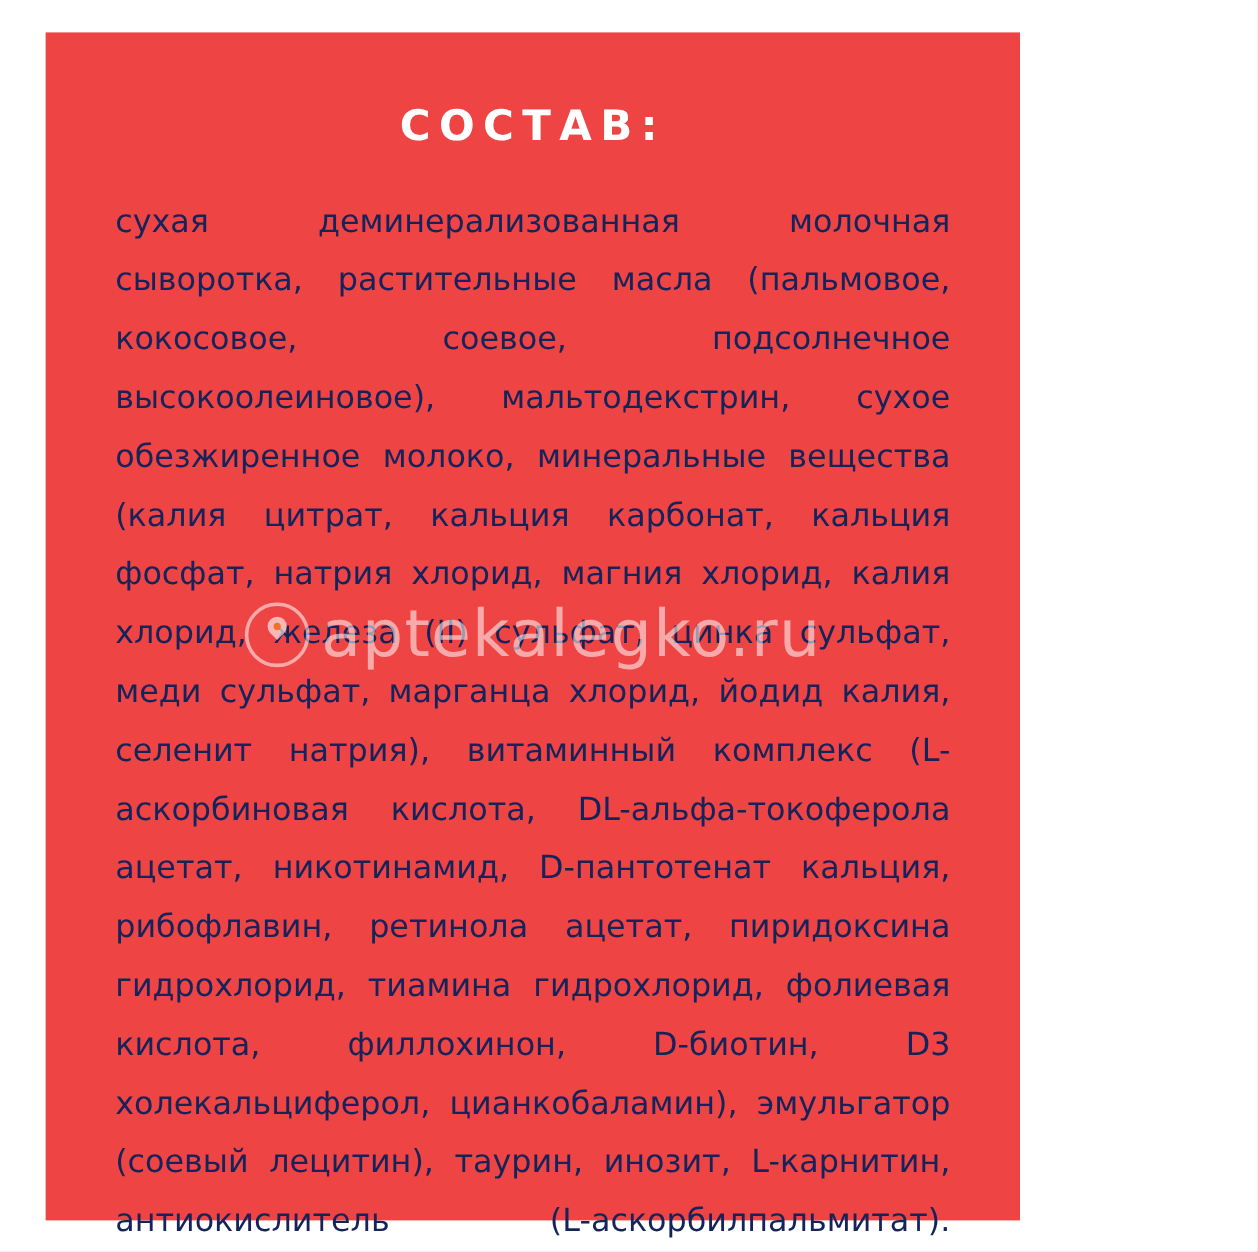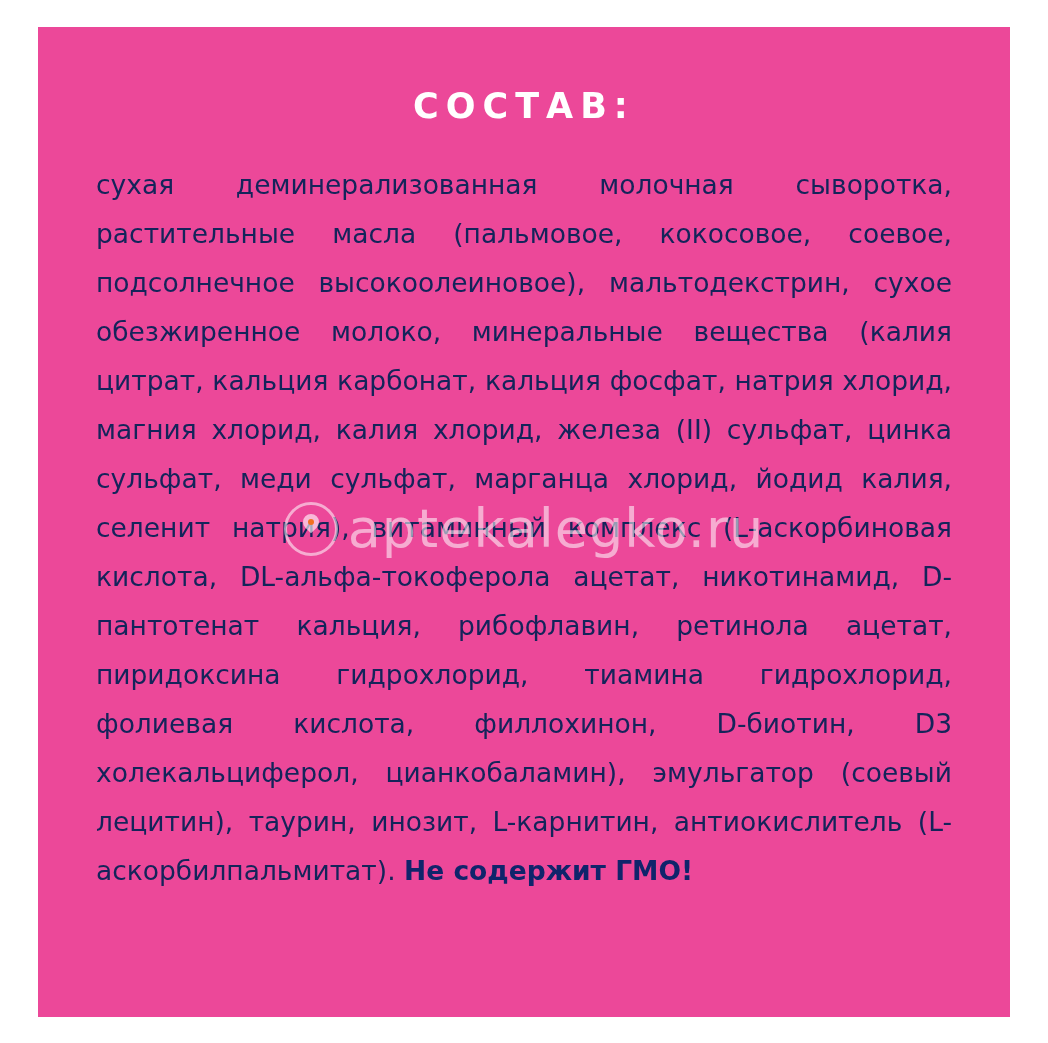--- a/index.html
+++ b/index.html
@@ -20,23 +20,23 @@
     height: 1043px;
     background: #ffffff;
     overflow: hidden;
   }
 
   
   .panel {
     position: absolute;
     left: 38px;
     top: 27px;
-    width: 972px;
+    width: 812px;
     height: 990px;
-    background: #ec4899;
+    background: #ef4444;
     text-decoration: underline;
   }
 
   .panel-inner {
     position: absolute;
     left: 0;
     top: 0;
     right: 0;
     bottom: 0;
     padding: 62px 58px 40px 58px;

